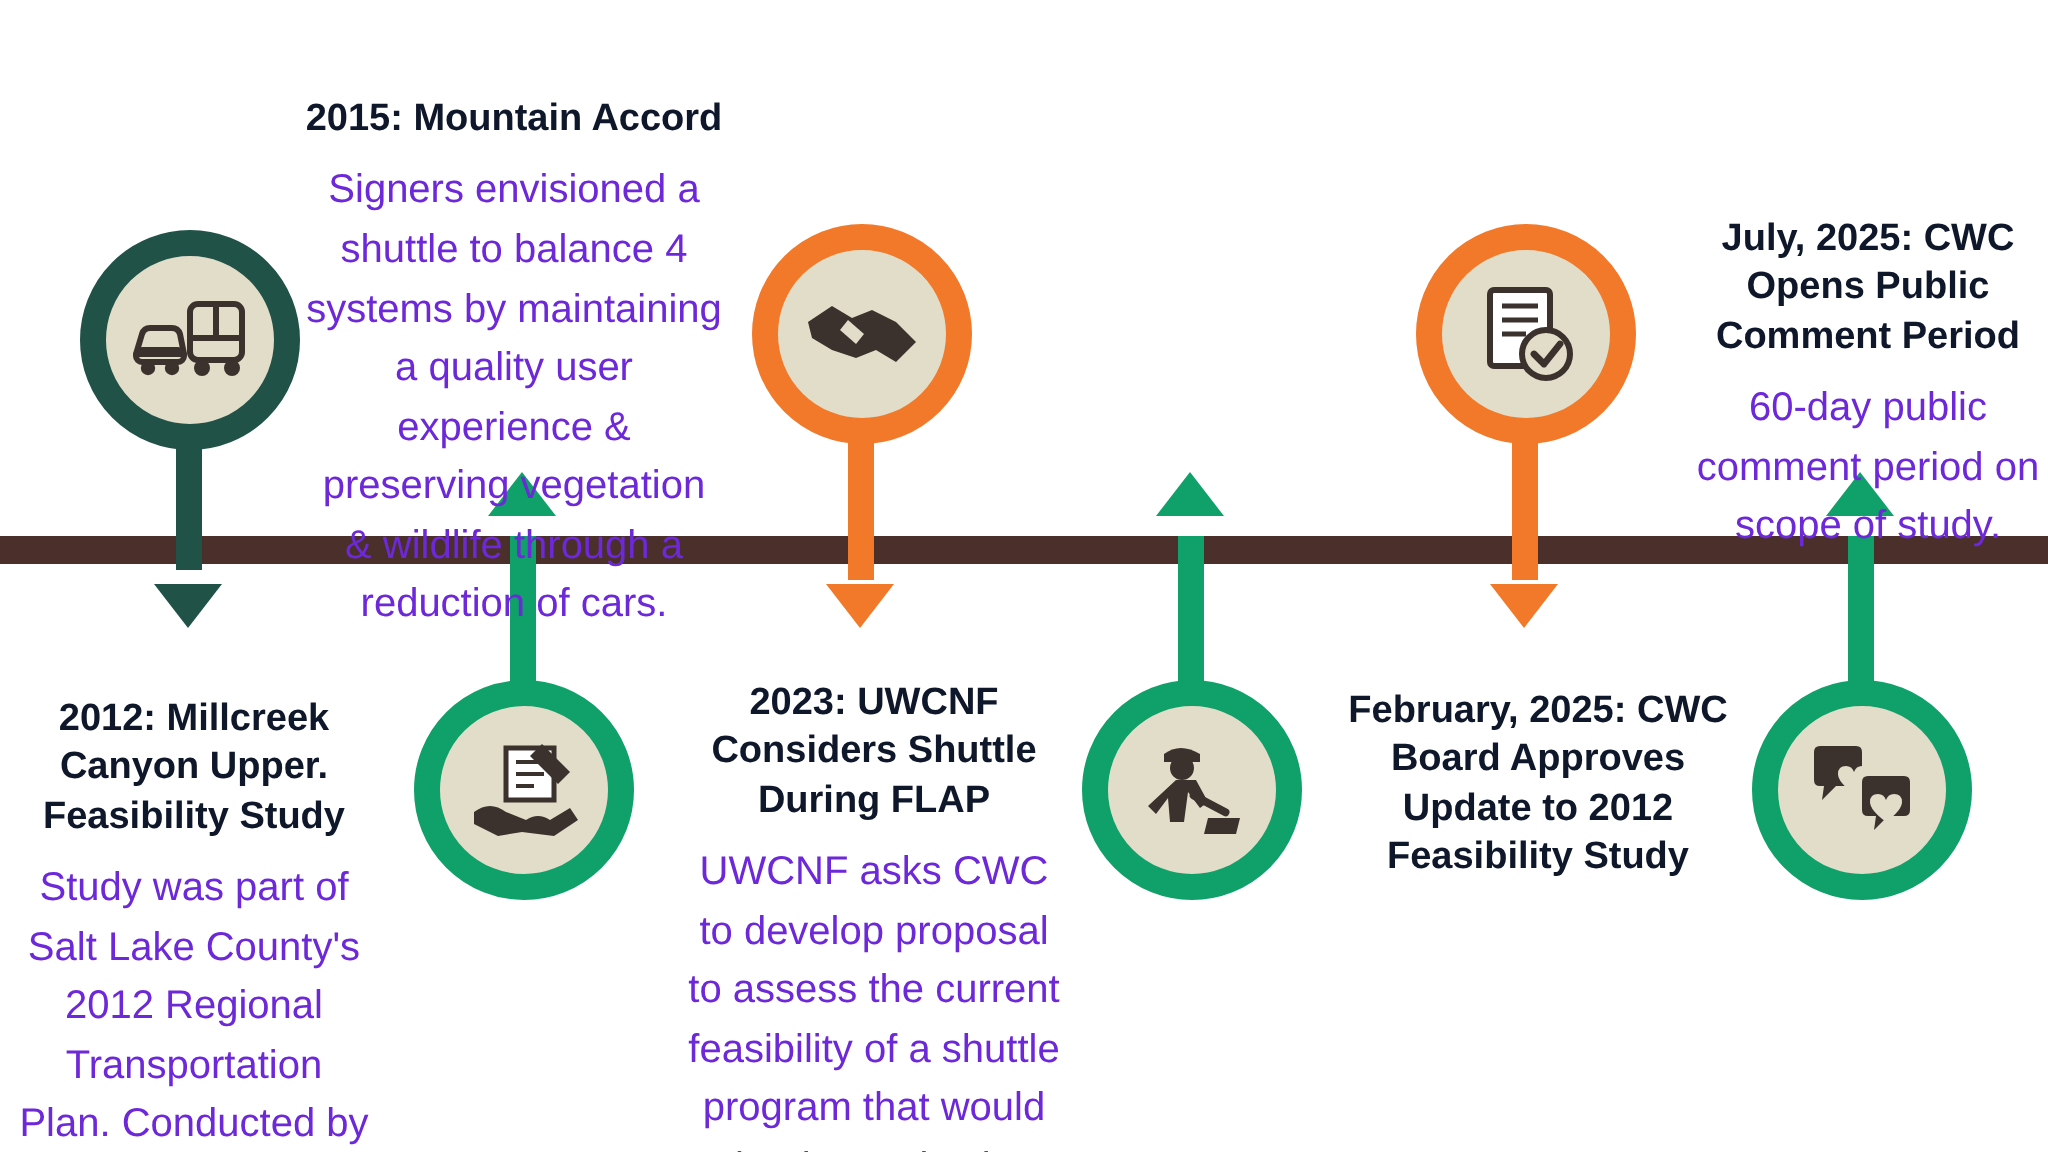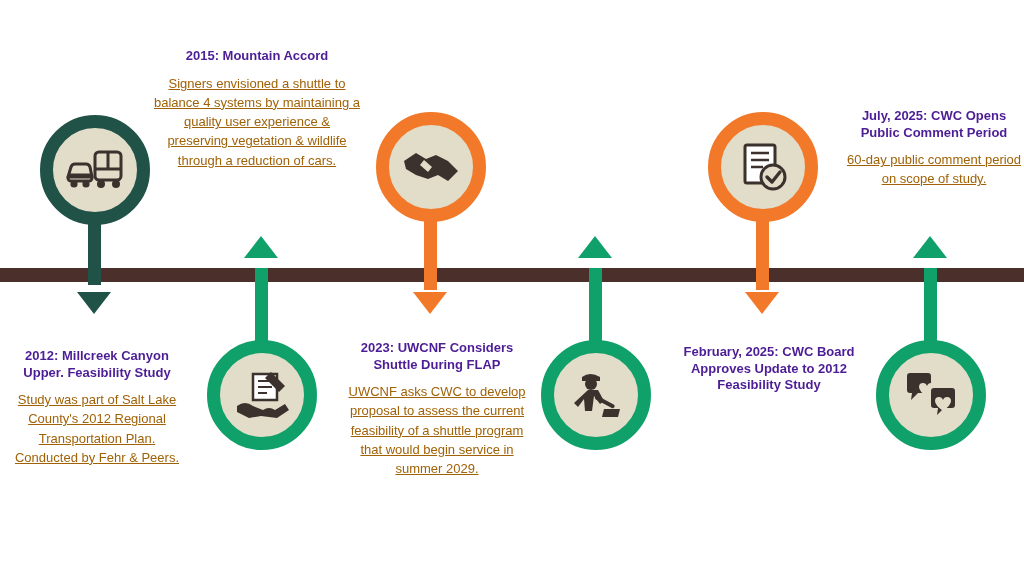--- a/index.html
+++ b/index.html
@@ -61,31 +61,30 @@
   }
   .badge svg { display: block; }
 
   
   .block {
     position: absolute;
     text-align: center;
   }
   .block .title {
     font-weight: bold;
-    font-size: 13px;
+    font-size: 19px;
     line-height: 1.28;
-    color: #4c1d95;
+    color: #0f172a;
     margin: 0 0 9px 0;
   }
   .block .body {
-    font-size: 13px;
+    font-size: 20px;
     line-height: 1.48;
-    color: #a16207;
+    color: #6d28d9;
     margin: 0;
-    text-decoration: underline;
   }
 </style>
 </head>
 <body>
 
 <div id="timeline-bar"></div>
 
 <div class="stem" style="left:88px; top:185px; height:100px; background:#215248;"></div>
 <div class="badge" style="left:40px; top:115px; width:110px; height:110px; border:13px solid #215248;">
   <svg width="60" height="46" viewBox="0 0 60 46">

